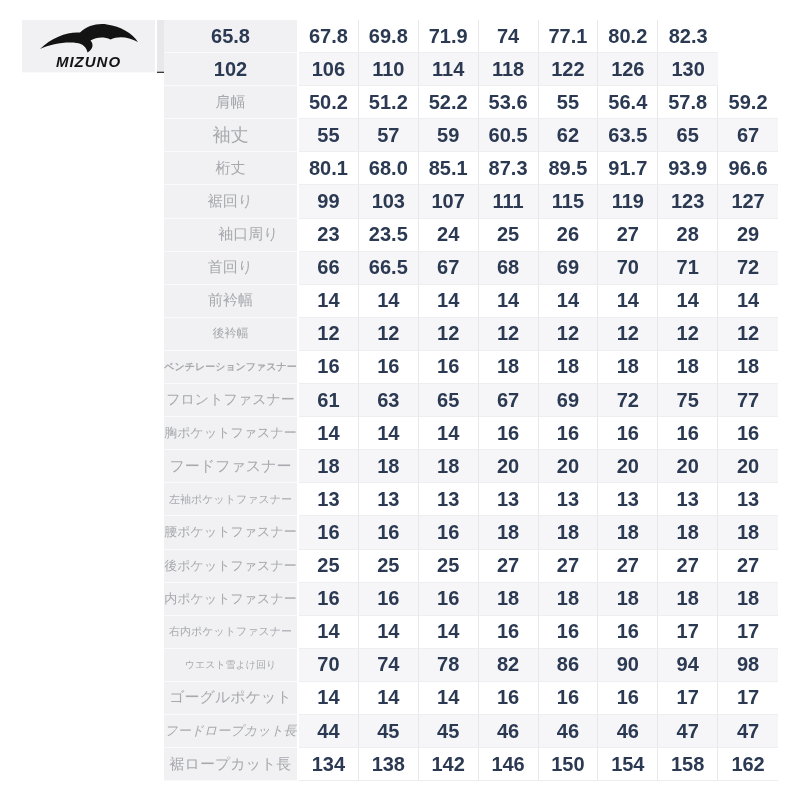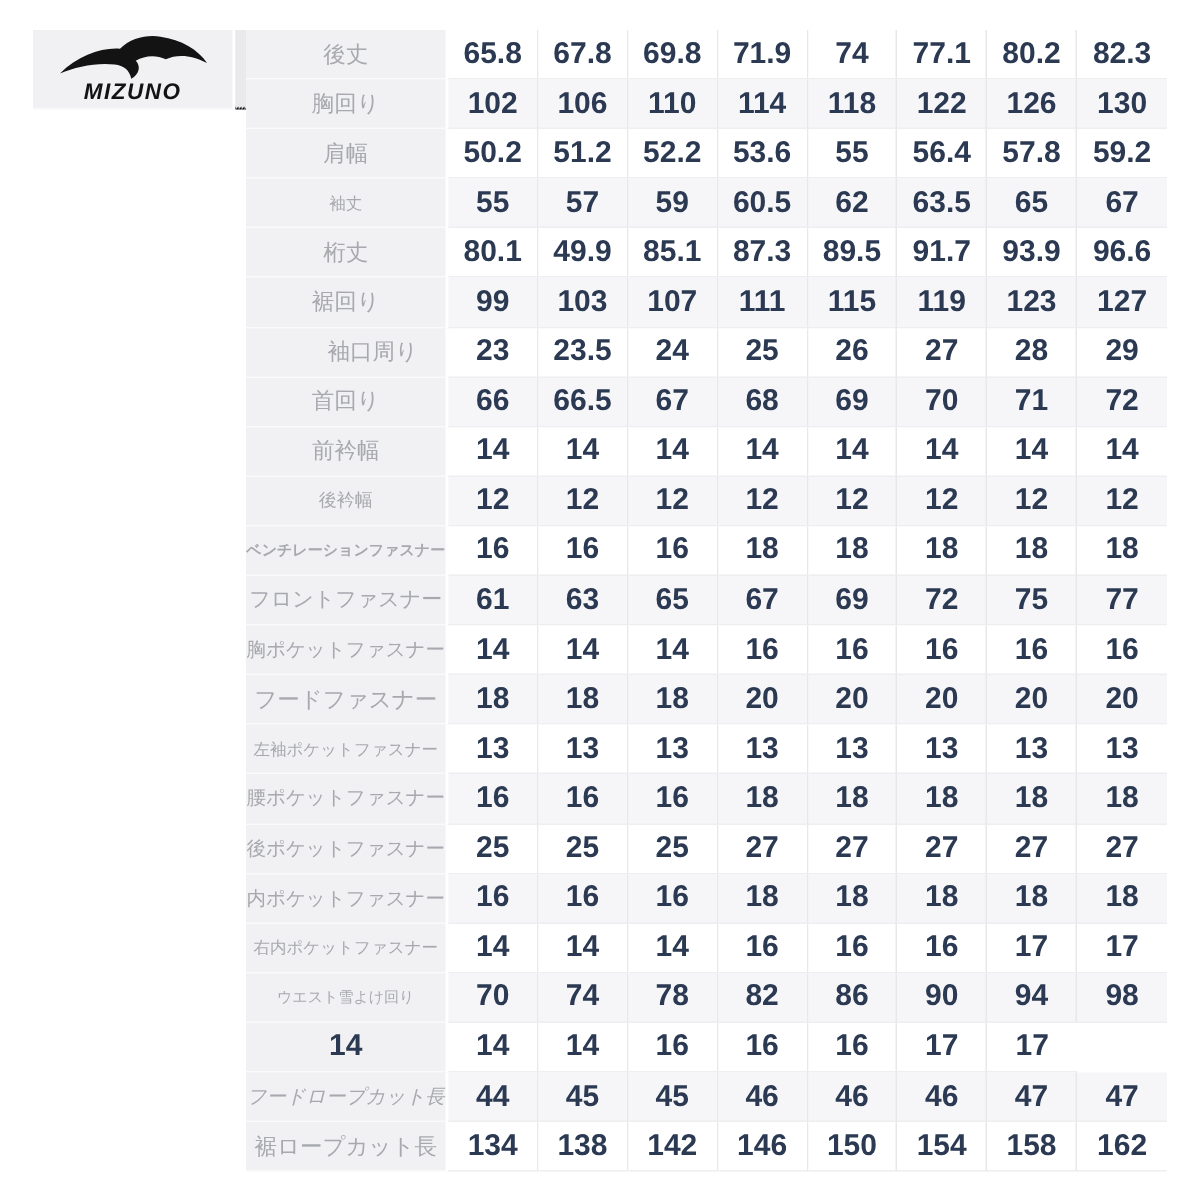--- a/index.html
+++ b/index.html
@@ -73,32 +73,30 @@
       <div class="cell size-h">2XS</div>
       <div class="cell size-h">XS</div>
       <div class="cell size-h">S</div>
       <div class="cell size-h">M</div>
       <div class="cell size-h">L</div>
       <div class="cell size-h">XL</div>
       <div class="cell size-h">2XL</div>
     </div>
   <div class="body-rows" id="body-rows">
       <div class="trow">
-        <div class="cell row-label" style="font-size: 15px;">後丈</div>
         <div class="cell value">65.8</div>
         <div class="cell value">67.8</div>
         <div class="cell value">69.8</div>
         <div class="cell value">71.9</div>
         <div class="cell value">74</div>
         <div class="cell value">77.1</div>
         <div class="cell value">80.2</div>
         <div class="cell value">82.3</div>
       </div>
       <div class="trow stripe">
-        <div class="cell row-label" style="font-size: 15px;">胸回り</div>
         <div class="cell value">102</div>
         <div class="cell value">106</div>
         <div class="cell value">110</div>
         <div class="cell value">114</div>
         <div class="cell value">118</div>
         <div class="cell value">122</div>
         <div class="cell value">126</div>
         <div class="cell value">130</div>
       </div>
       <div class="trow">
@@ -106,34 +104,34 @@
         <div class="cell value">50.2</div>
         <div class="cell value">51.2</div>
         <div class="cell value">52.2</div>
         <div class="cell value">53.6</div>
         <div class="cell value">55</div>
         <div class="cell value">56.4</div>
         <div class="cell value">57.8</div>
         <div class="cell value">59.2</div>
       </div>
       <div class="trow stripe">
-        <div class="cell row-label" style="font-size: 11px;">袖丈</div>
+        <div class="cell row-label" style="font-size: 18px;">袖丈</div>
         <div class="cell value">55</div>
         <div class="cell value">57</div>
         <div class="cell value">59</div>
         <div class="cell value">60.5</div>
         <div class="cell value">62</div>
         <div class="cell value">63.5</div>
         <div class="cell value">65</div>
         <div class="cell value">67</div>
       </div>
       <div class="trow">
         <div class="cell row-label" style="font-size: 15px;">桁丈</div>
         <div class="cell value">80.1</div>
-        <div class="cell value">49.9</div>
+        <div class="cell value">68.0</div>
         <div class="cell value">85.1</div>
         <div class="cell value">87.3</div>
         <div class="cell value">89.5</div>
         <div class="cell value">91.7</div>
         <div class="cell value">93.9</div>
         <div class="cell value">96.6</div>
       </div>
       <div class="trow stripe">
         <div class="cell row-label" style="font-size: 15px;">裾回り</div>
         <div class="cell value">99</div>
@@ -293,20 +291,21 @@
         <div class="cell value">70</div>
         <div class="cell value">74</div>
         <div class="cell value">78</div>
         <div class="cell value">82</div>
         <div class="cell value">86</div>
         <div class="cell value">90</div>
         <div class="cell value">94</div>
         <div class="cell value">98</div>
       </div>
       <div class="trow">
+        <div class="cell row-label" style="font-size: 15px;">ゴーグルポケット</div>
         <div class="cell value">14</div>
         <div class="cell value">14</div>
         <div class="cell value">14</div>
         <div class="cell value">16</div>
         <div class="cell value">16</div>
         <div class="cell value">16</div>
         <div class="cell value">17</div>
         <div class="cell value">17</div>
       </div>
       <div class="trow stripe">

